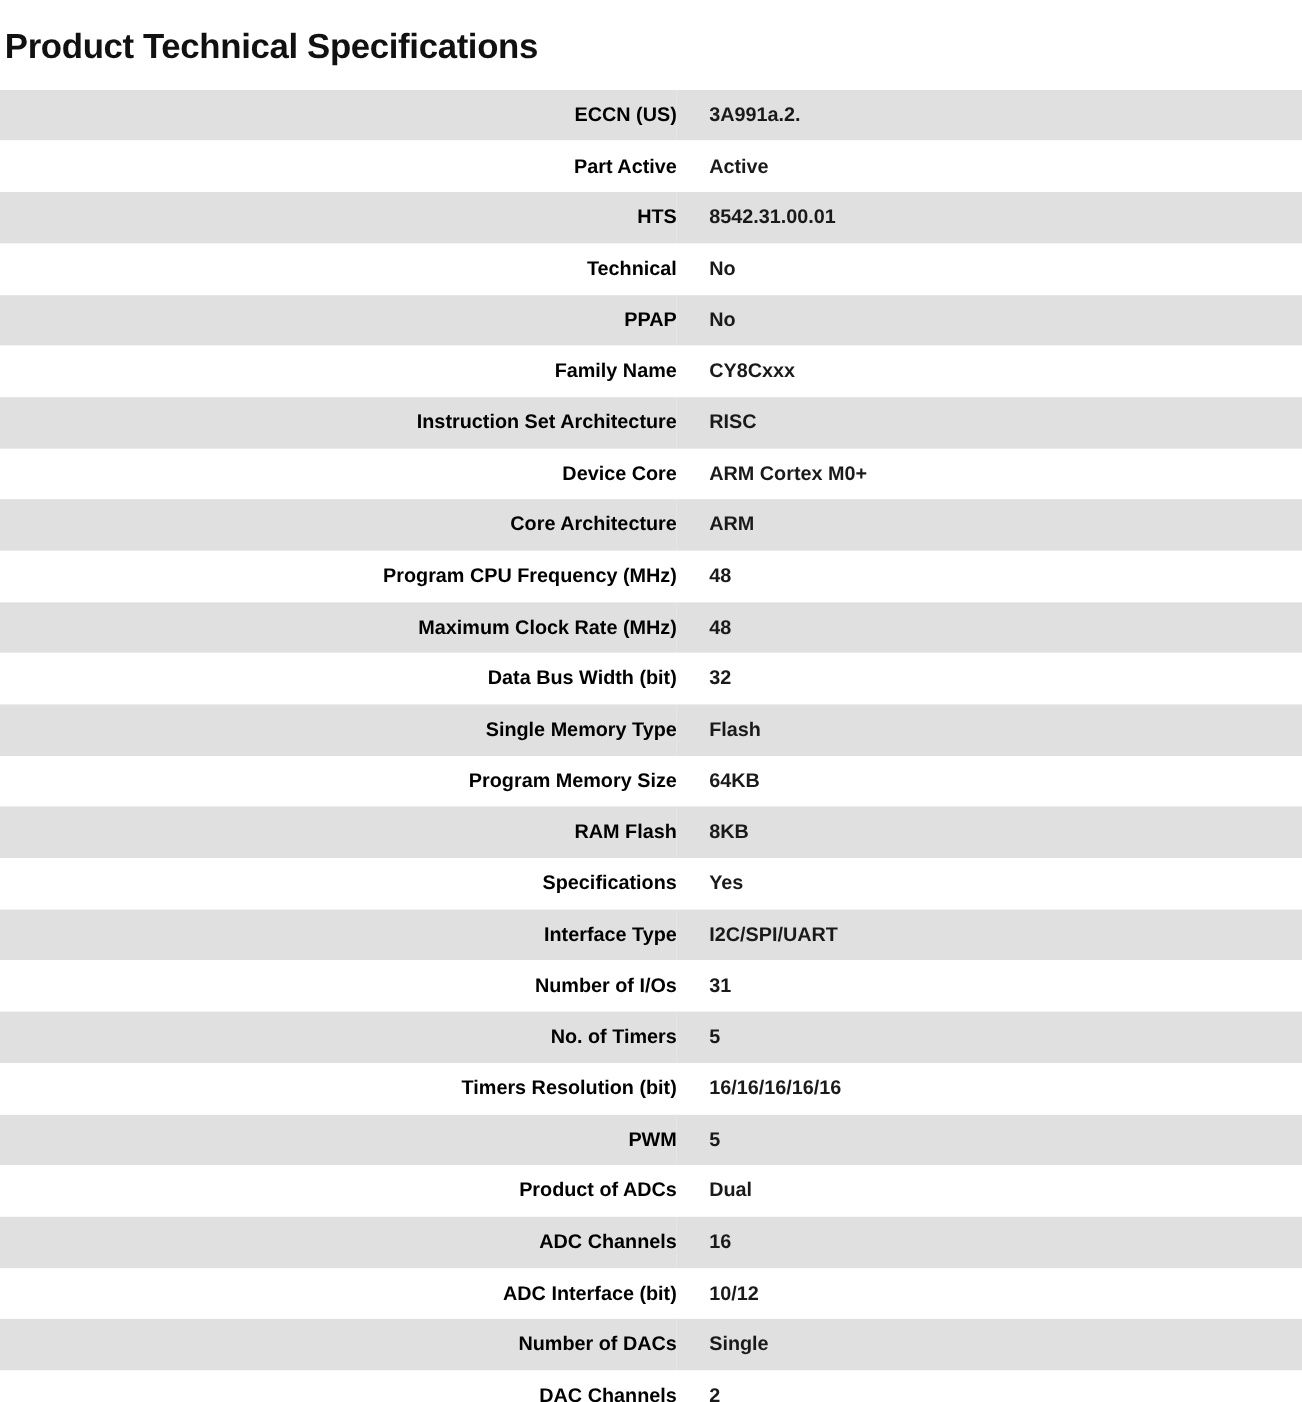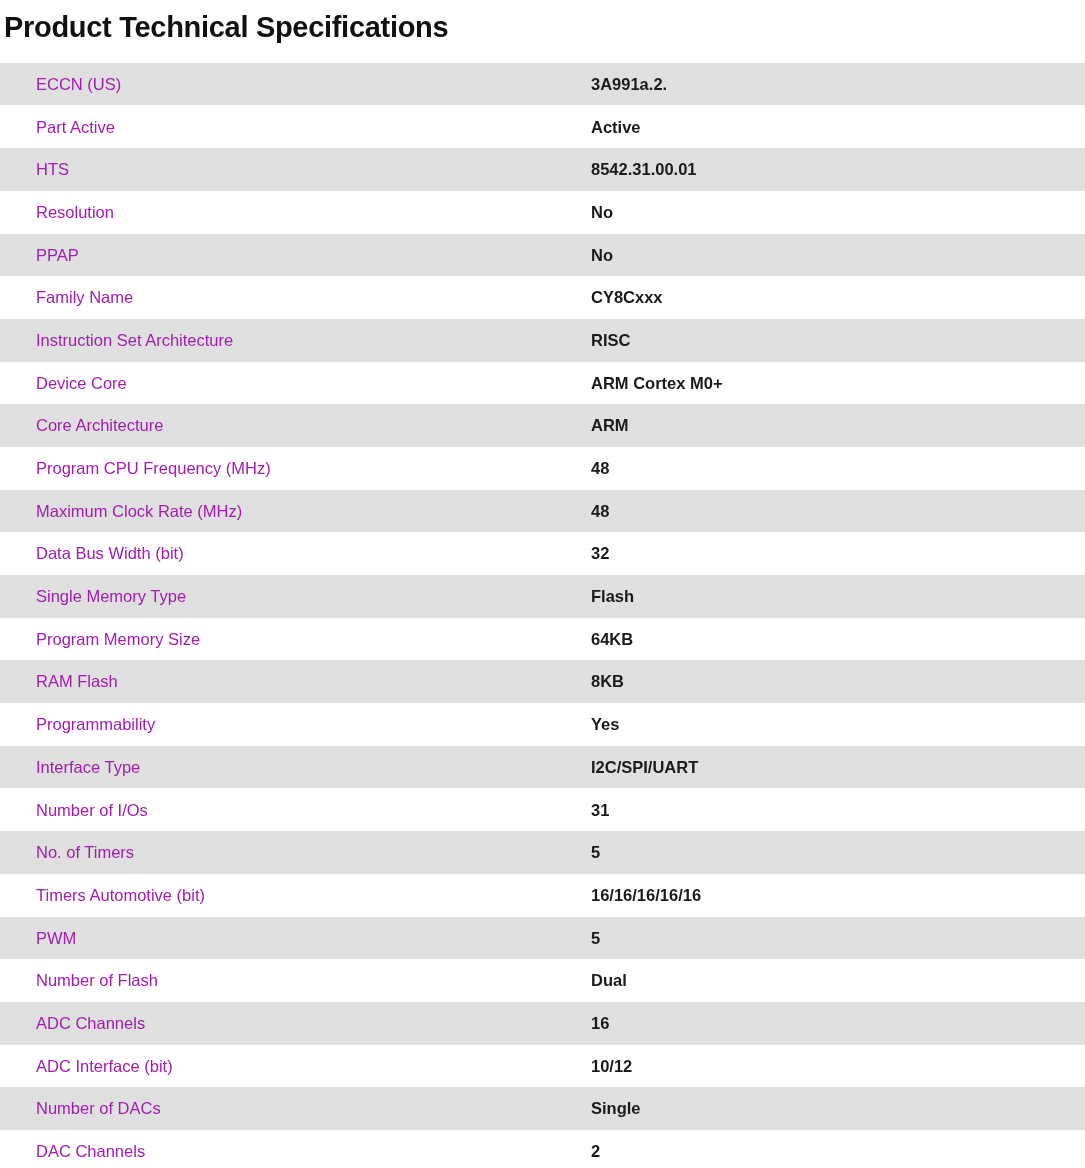--- a/index.html
+++ b/index.html
@@ -16,21 +16,21 @@
   }
   .page {
     width: 1085px;
     box-sizing: border-box;
   }
   .page-title {
     font-size: 29px;
     font-weight: bold;
     letter-spacing: -0.3px;
     color: #111111;
-    padding: 10px 0 0 4px;
+    padding: 22px 0 0 4px;
     margin: 0 0 18px 0;
     line-height: 1.2;
   }
   table.spec-table {
     width: 1085px;
     border-collapse: collapse;
     table-layout: fixed;
   }
   table.spec-table tr.row-odd {
     background: #e0e0e0;
@@ -41,22 +41,23 @@
   table.spec-table td {
     height: 42.7px;
     padding: 0 0 0 36px;
     vertical-align: middle;
     font-size: 16.5px;
     line-height: 1.25;
     border: none;
   }
   table.spec-table td.spec-label {
     width: 528px;
-    color: #a21caf;
-    font-weight: normal;
+    color: #000000;
+    font-weight: bold;
+    text-align: right;
   }
   table.spec-table td.spec-value {
     width: 557px;
     padding-left: 27px;
     color: #1a1a1a;
     font-weight: bold;
   }
 </style>
 </head>
 <body>
@@ -71,21 +72,21 @@
         </tr>
         <tr class="row-even">
           <td class="spec-label">Part Active</td>
           <td class="spec-value">Active</td>
         </tr>
         <tr class="row-odd">
           <td class="spec-label">HTS</td>
           <td class="spec-value">8542.31.00.01</td>
         </tr>
         <tr class="row-even">
-          <td class="spec-label">Resolution</td>
+          <td class="spec-label">Technical</td>
           <td class="spec-value">No</td>
         </tr>
         <tr class="row-odd">
           <td class="spec-label">PPAP</td>
           <td class="spec-value">No</td>
         </tr>
         <tr class="row-even">
           <td class="spec-label">Family Name</td>
           <td class="spec-value">CY8Cxxx</td>
         </tr>
@@ -119,45 +120,45 @@
         </tr>
         <tr class="row-even">
           <td class="spec-label">Program Memory Size</td>
           <td class="spec-value">64KB</td>
         </tr>
         <tr class="row-odd">
           <td class="spec-label">RAM Flash</td>
           <td class="spec-value">8KB</td>
         </tr>
         <tr class="row-even">
-          <td class="spec-label">Programmability</td>
+          <td class="spec-label">Specifications</td>
           <td class="spec-value">Yes</td>
         </tr>
         <tr class="row-odd">
           <td class="spec-label">Interface Type</td>
           <td class="spec-value">I2C/SPI/UART</td>
         </tr>
         <tr class="row-even">
           <td class="spec-label">Number of I/Os</td>
           <td class="spec-value">31</td>
         </tr>
         <tr class="row-odd">
           <td class="spec-label">No. of Timers</td>
           <td class="spec-value">5</td>
         </tr>
         <tr class="row-even">
-          <td class="spec-label">Timers Automotive (bit)</td>
+          <td class="spec-label">Timers Resolution (bit)</td>
           <td class="spec-value">16/16/16/16/16</td>
         </tr>
         <tr class="row-odd">
           <td class="spec-label">PWM</td>
           <td class="spec-value">5</td>
         </tr>
         <tr class="row-even">
-          <td class="spec-label">Number of Flash</td>
+          <td class="spec-label">Product of ADCs</td>
           <td class="spec-value">Dual</td>
         </tr>
         <tr class="row-odd">
           <td class="spec-label">ADC Channels</td>
           <td class="spec-value">16</td>
         </tr>
         <tr class="row-even">
           <td class="spec-label">ADC Interface (bit)</td>
           <td class="spec-value">10/12</td>
         </tr>

